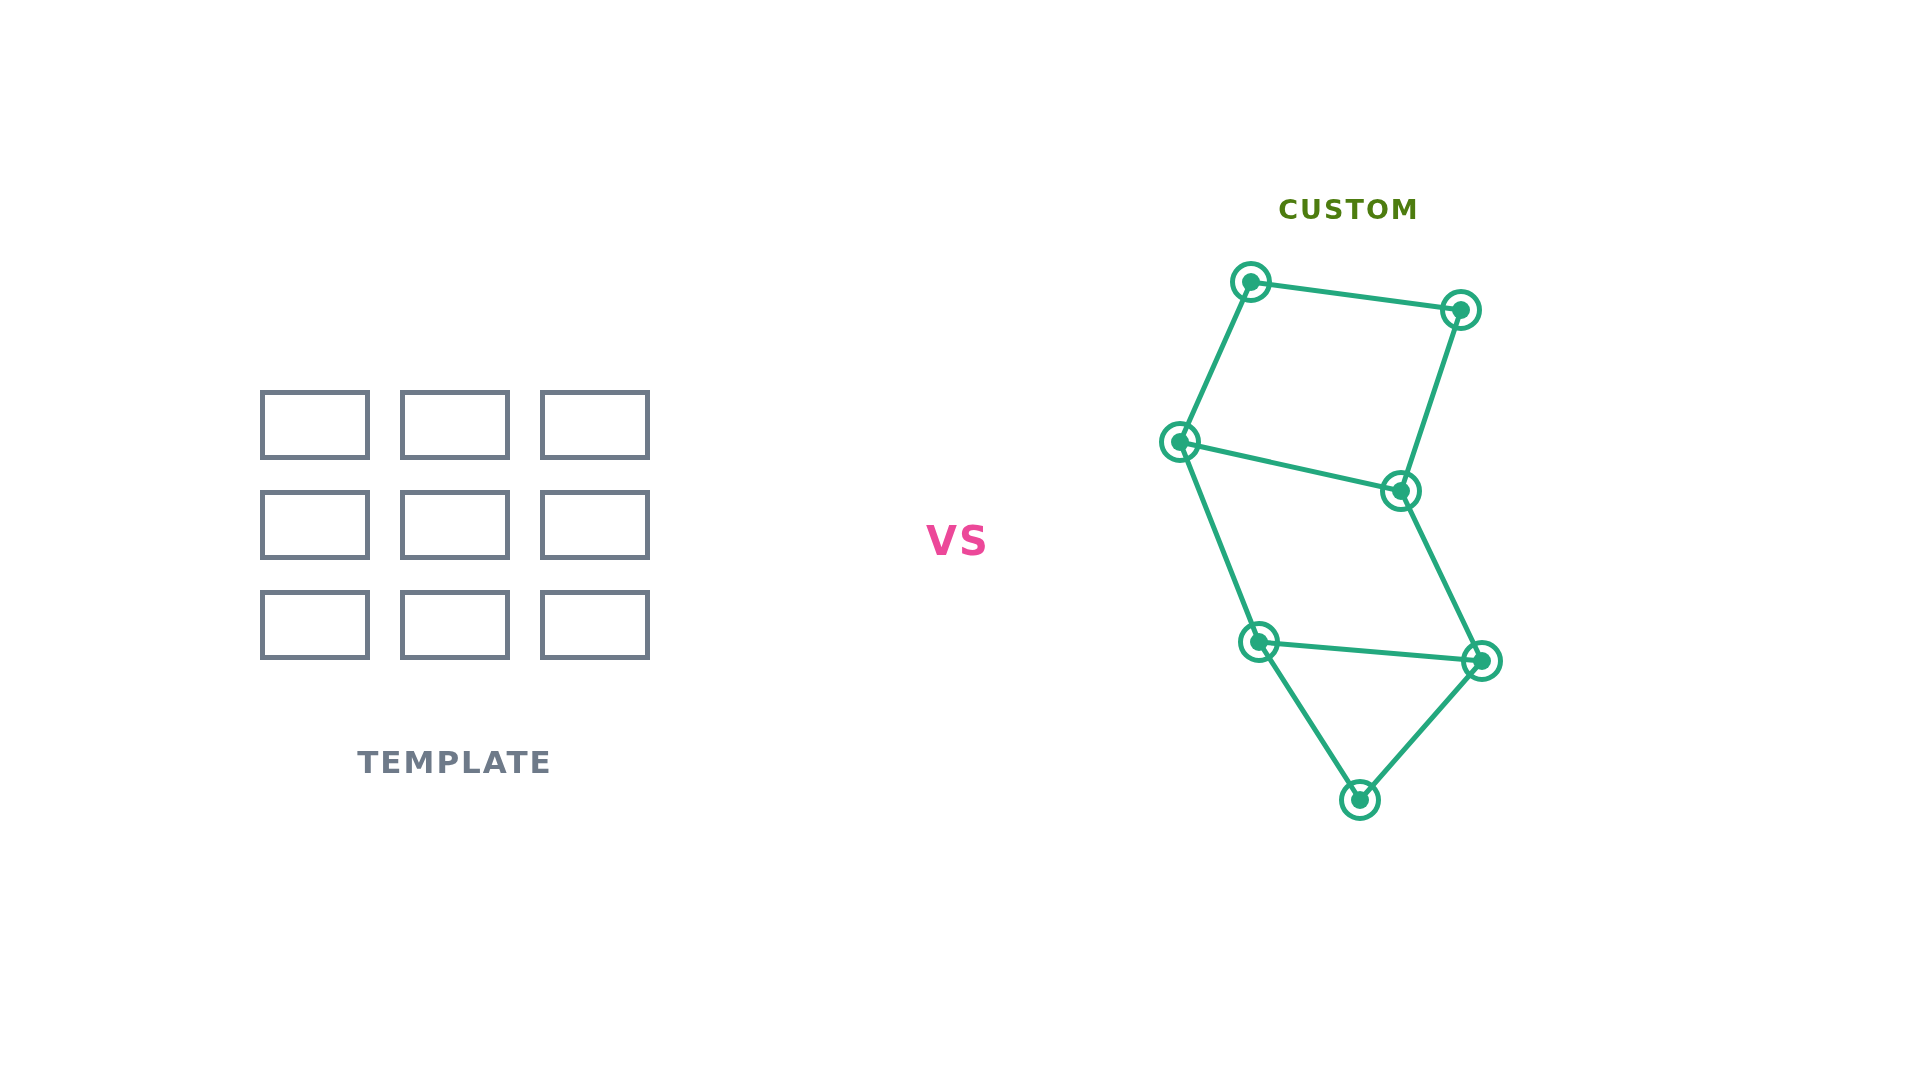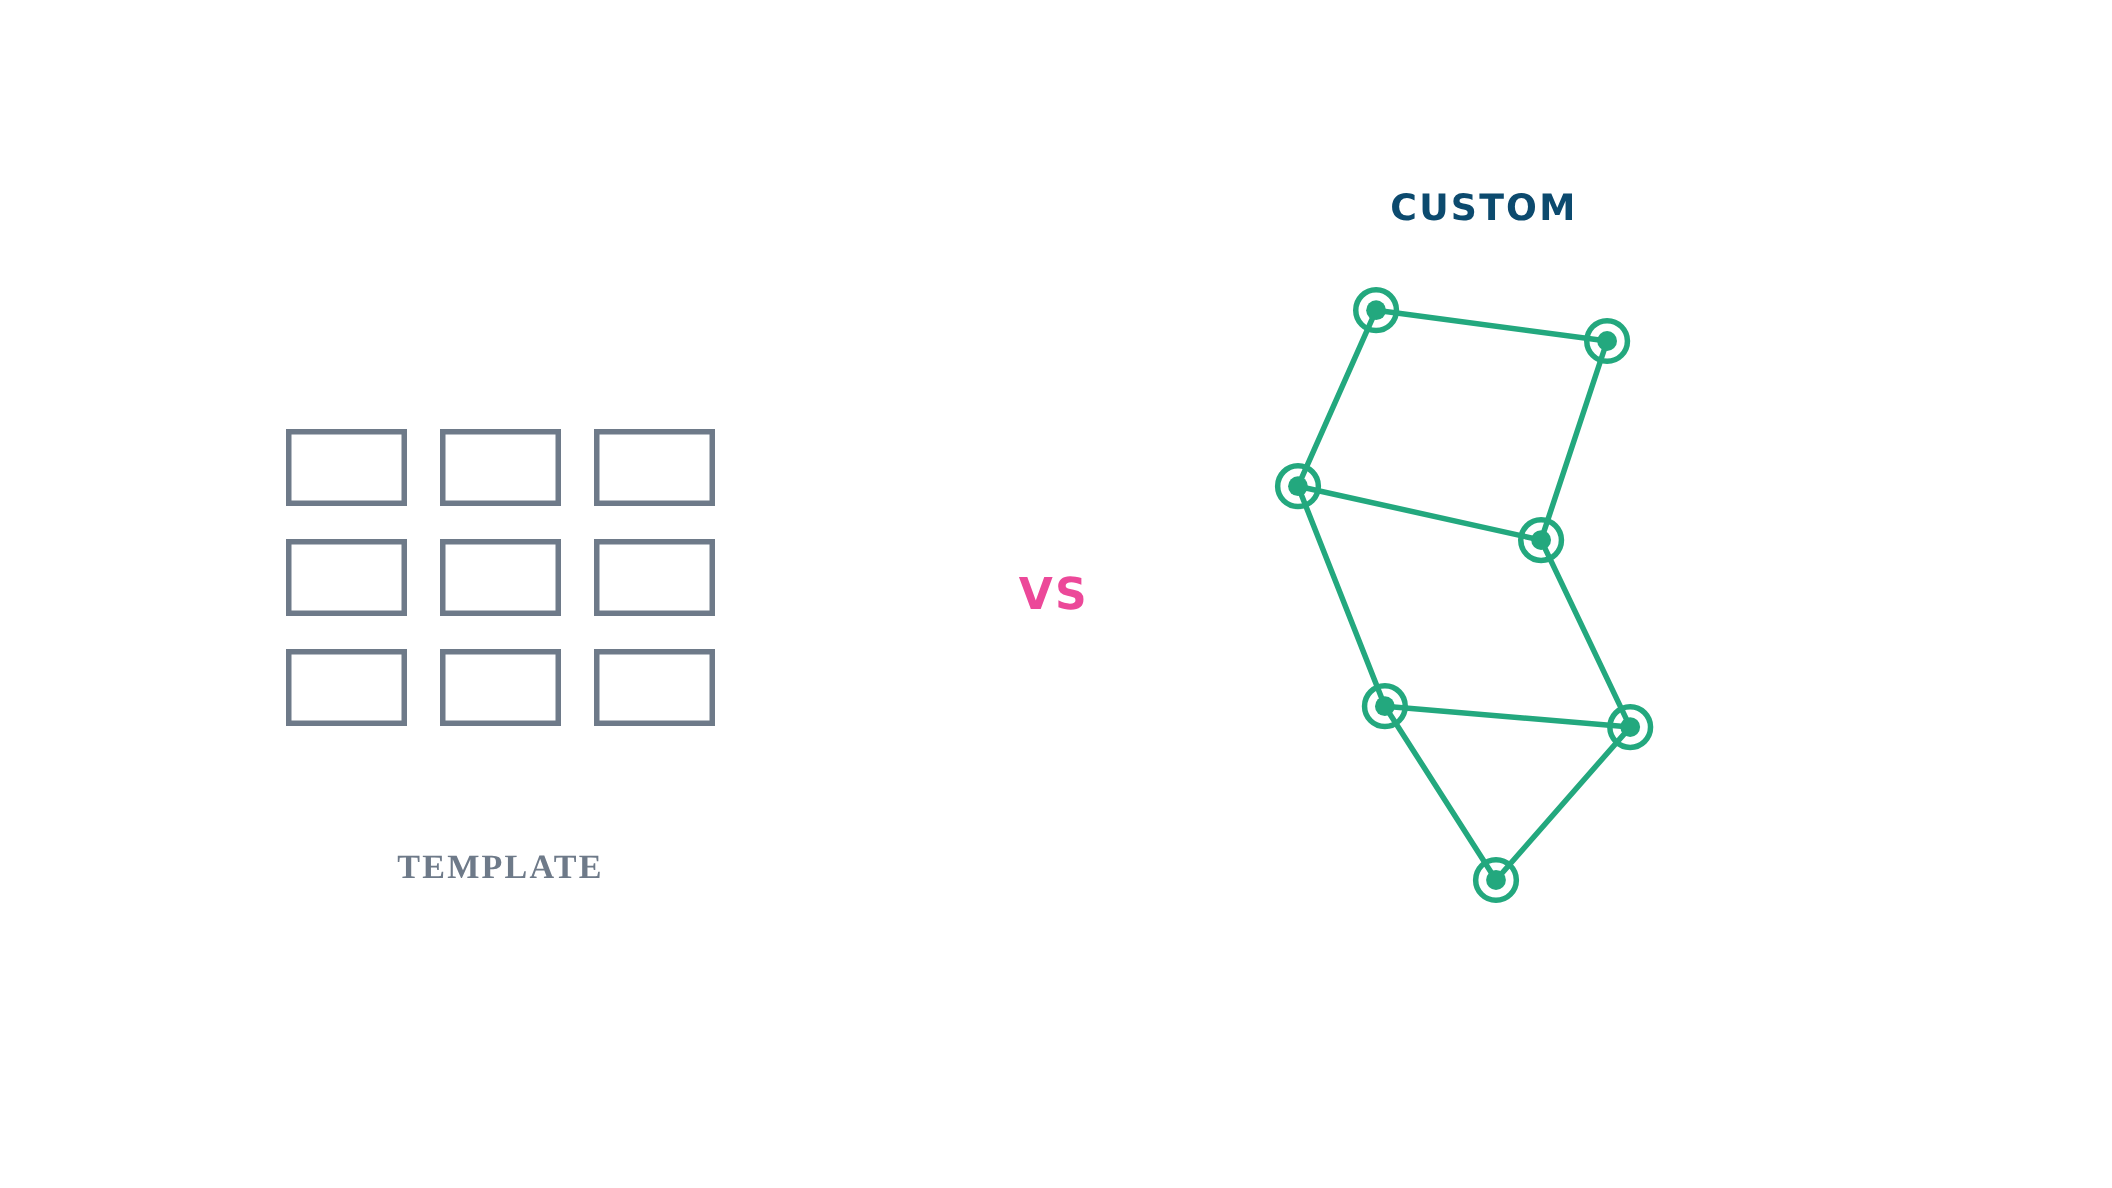--- a/index.html
+++ b/index.html
@@ -35,50 +35,49 @@
   }
   .caption {
     position: absolute;
     text-align: center;
     font-weight: bold;
     line-height: 1;
     white-space: nowrap;
   }
   .caption-template {
     left: 260px;
-    top: 772px;
+    top: 747px;
     width: 390px;
     font-size: 31px;
     letter-spacing: 2px;
     color: #6e7a89;
-    font-family: Liberation Serif, serif;
   }
 
   
   .vs-label {
     position: absolute;
     left: 858px;
     top: 521px;
     width: 200px;
     text-align: center;
     font-size: 40px;
     font-weight: bold;
     letter-spacing: 2px;
     line-height: 1;
     color: #ec4899;
   }
 
   
   .caption-custom {
     left: 1199px;
-    top: 172px;
+    top: 196px;
     width: 300px;
-    font-size: 33px;
+    font-size: 27px;
     letter-spacing: 2px;
-    color: #0c4a6e;
+    color: #4d7c0f;
   }
   .graph-svg {
     position: absolute;
     left: 0;
     top: 0;
     width: 1920px;
     height: 1080px;
   }
 </style>
 </head>

